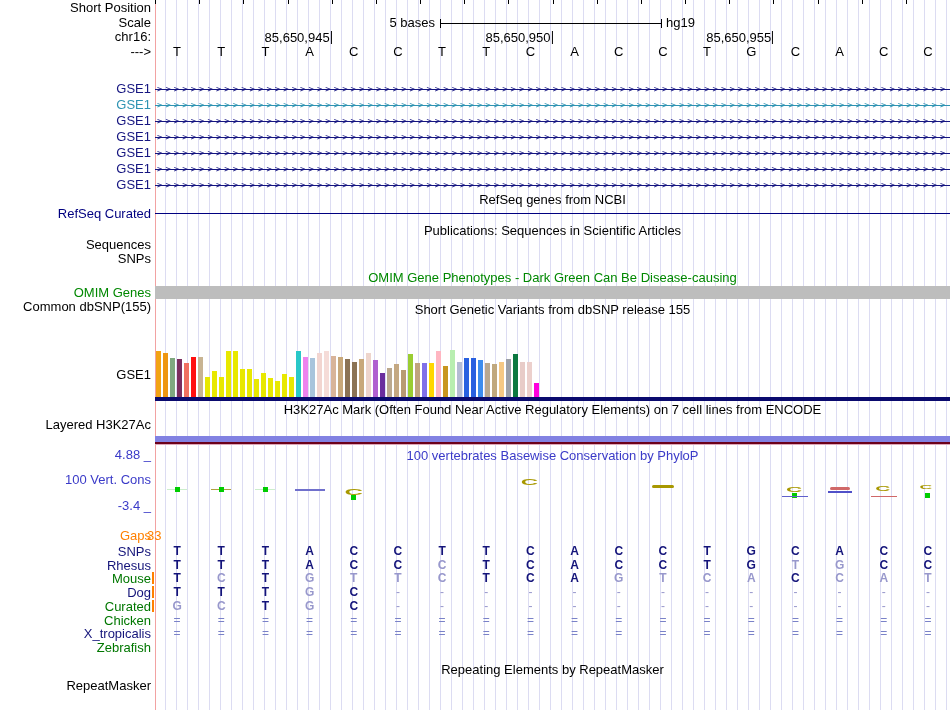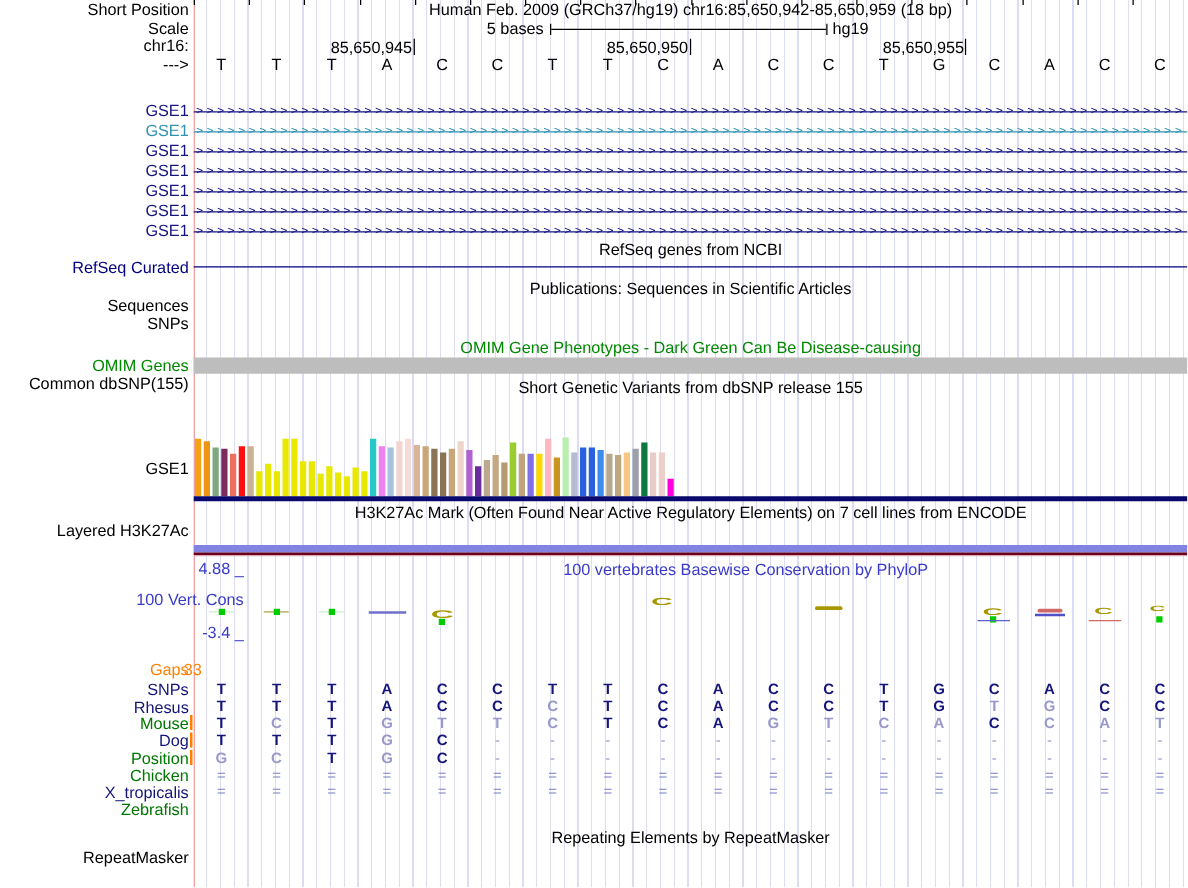--- a/index.html
+++ b/index.html
@@ -4,21 +4,21 @@
 <style>
   html,body{margin:0;padding:0;background:#fff;}
   #page{position:relative;width:950px;height:710px;background:#fff;overflow:hidden;
         font-family:"Liberation Sans","DejaVu Sans",sans-serif;font-size:13px;color:#000;}
   .abs{position:absolute;}
   #gridlines{left:155px;top:0;width:795px;height:710px;
     background:repeating-linear-gradient(to right,transparent 0 10px,#dcdcf2 10px 11px);}
   #pink-line{left:155px;top:0;width:1px;height:710px;background:#f2a2a2;}
   .gutter-label{left:0;width:151px;text-align:right;white-space:nowrap;line-height:14px;}
   .center-title{left:155px;width:795px;text-align:center;line-height:14px;white-space:nowrap;}
-  .blue{color:#3a3ac8;margin-left:44px;}
+  .blue{color:#3a3ac8;}
   .green{color:#008800;}
   .navy{color:#000080;}
   .orange{color:#ff8000;}
   .coord{border-right:1px solid #000;padding-right:1px;transform:translateX(-100%);
          white-space:nowrap;line-height:13px;height:13px;}
   .scale-ruler{top:35px;height:9px;
     border-left:1px solid #000;border-right:1px solid #000;
     background:linear-gradient(#000,#000) center/100% 1px no-repeat;}
   .gse-arrows{overflow:hidden;white-space:nowrap;font-size:9px;letter-spacing:3px;
               font-family:"DejaVu Sans Mono",monospace;line-height:9px;}
@@ -46,21 +46,20 @@
       <div style="left: 640.833px; top: 0px; width: 1px; height: 4px; background: rgb(0, 0, 0); position: absolute;"></div>
       <div style="left: 685px; top: 0px; width: 1px; height: 4px; background: rgb(0, 0, 0); position: absolute;"></div>
       <div style="left: 729.167px; top: 0px; width: 1px; height: 4px; background: rgb(0, 0, 0); position: absolute;"></div>
       <div style="left: 773.333px; top: 0px; width: 1px; height: 4px; background: rgb(0, 0, 0); position: absolute;"></div>
       <div style="left: 817.5px; top: 0px; width: 1px; height: 4px; background: rgb(0, 0, 0); position: absolute;"></div>
       <div style="left: 861.667px; top: 0px; width: 1px; height: 4px; background: rgb(0, 0, 0); position: absolute;"></div>
       <div style="left: 905.833px; top: 0px; width: 1px; height: 4px; background: rgb(0, 0, 0); position: absolute;"></div>
     </div>
 
   <div class="abs gutter-label" style="top:1px">Short Position</div>
-  <div class="abs center-title" style="top:1px">Human Feb. 2009 (GRCh37/hg19)   chr16:85,650,942-85,650,959 (18 bp)</div>
 
   <div class="abs gutter-label" style="top:16px">Scale</div>
   <div class="abs" style="top:16px;left:155px;width:280px;text-align:right;line-height:14px">5 bases</div>
   <div class="abs scale-ruler" style="top:19px;left:440px;width:220px"></div>
   <div class="abs" style="top:16px;left:666px;line-height:14px">hg19</div>
 
   <div class="abs gutter-label" style="top:30px">chr16:</div>
   <div id="coords">
       <div class=" coord" style="top: 31px; left: 331.667px; position: absolute;">85,650,945</div>
       <div class=" coord" style="top: 31px; left: 552.5px; position: absolute;">85,650,950</div>
@@ -295,21 +294,21 @@
       <div class=" aln-cell" style="top: 586px; left: 508.333px; width: 44.1667px; position: absolute; color: rgb(152, 152, 204); font-weight: normal;">-</div>
       <div class=" aln-cell" style="top: 586px; left: 552.5px; width: 44.1667px; position: absolute; color: rgb(152, 152, 204); font-weight: normal;">-</div>
       <div class=" aln-cell" style="top: 586px; left: 596.667px; width: 44.1667px; position: absolute; color: rgb(152, 152, 204); font-weight: normal;">-</div>
       <div class=" aln-cell" style="top: 586px; left: 640.833px; width: 44.1667px; position: absolute; color: rgb(152, 152, 204); font-weight: normal;">-</div>
       <div class=" aln-cell" style="top: 586px; left: 685px; width: 44.1667px; position: absolute; color: rgb(152, 152, 204); font-weight: normal;">-</div>
       <div class=" aln-cell" style="top: 586px; left: 729.167px; width: 44.1667px; position: absolute; color: rgb(152, 152, 204); font-weight: normal;">-</div>
       <div class=" aln-cell" style="top: 586px; left: 773.333px; width: 44.1667px; position: absolute; color: rgb(152, 152, 204); font-weight: normal;">-</div>
       <div class=" aln-cell" style="top: 586px; left: 817.5px; width: 44.1667px; position: absolute; color: rgb(152, 152, 204); font-weight: normal;">-</div>
       <div class=" aln-cell" style="top: 586px; left: 861.667px; width: 44.1667px; position: absolute; color: rgb(152, 152, 204); font-weight: normal;">-</div>
       <div class=" aln-cell" style="top: 586px; left: 905.833px; width: 44.1667px; position: absolute; color: rgb(152, 152, 204); font-weight: normal;">-</div>
-      <div style="top: 600px; left: 0px; width: 151px; text-align: right; line-height: 13px; color: rgb(0, 119, 0); white-space: nowrap; position: absolute;">Position</div>
+      <div style="top: 600px; left: 0px; width: 151px; text-align: right; line-height: 13px; color: rgb(0, 119, 0); white-space: nowrap; position: absolute;">Curated</div>
       <div style="top: 600px; left: 152px; width: 2px; height: 12px; background: rgb(255, 128, 0); position: absolute;"></div>
       <div class=" aln-cell" style="top: 600px; left: 155px; width: 44.1667px; position: absolute; color: rgb(152, 152, 204);">G</div>
       <div class=" aln-cell" style="top: 600px; left: 199.167px; width: 44.1667px; position: absolute; color: rgb(152, 152, 204);">C</div>
       <div class=" aln-cell" style="top: 600px; left: 243.333px; width: 44.1667px; position: absolute; color: rgb(20, 20, 122);">T</div>
       <div class=" aln-cell" style="top: 600px; left: 287.5px; width: 44.1667px; position: absolute; color: rgb(152, 152, 204);">G</div>
       <div class=" aln-cell" style="top: 600px; left: 331.667px; width: 44.1667px; position: absolute; color: rgb(20, 20, 122);">C</div>
       <div class=" aln-cell" style="top: 600px; left: 375.833px; width: 44.1667px; position: absolute; color: rgb(152, 152, 204); font-weight: normal;">-</div>
       <div class=" aln-cell" style="top: 600px; left: 420px; width: 44.1667px; position: absolute; color: rgb(152, 152, 204); font-weight: normal;">-</div>
       <div class=" aln-cell" style="top: 600px; left: 464.167px; width: 44.1667px; position: absolute; color: rgb(152, 152, 204); font-weight: normal;">-</div>
       <div class=" aln-cell" style="top: 600px; left: 508.333px; width: 44.1667px; position: absolute; color: rgb(152, 152, 204); font-weight: normal;">-</div>

